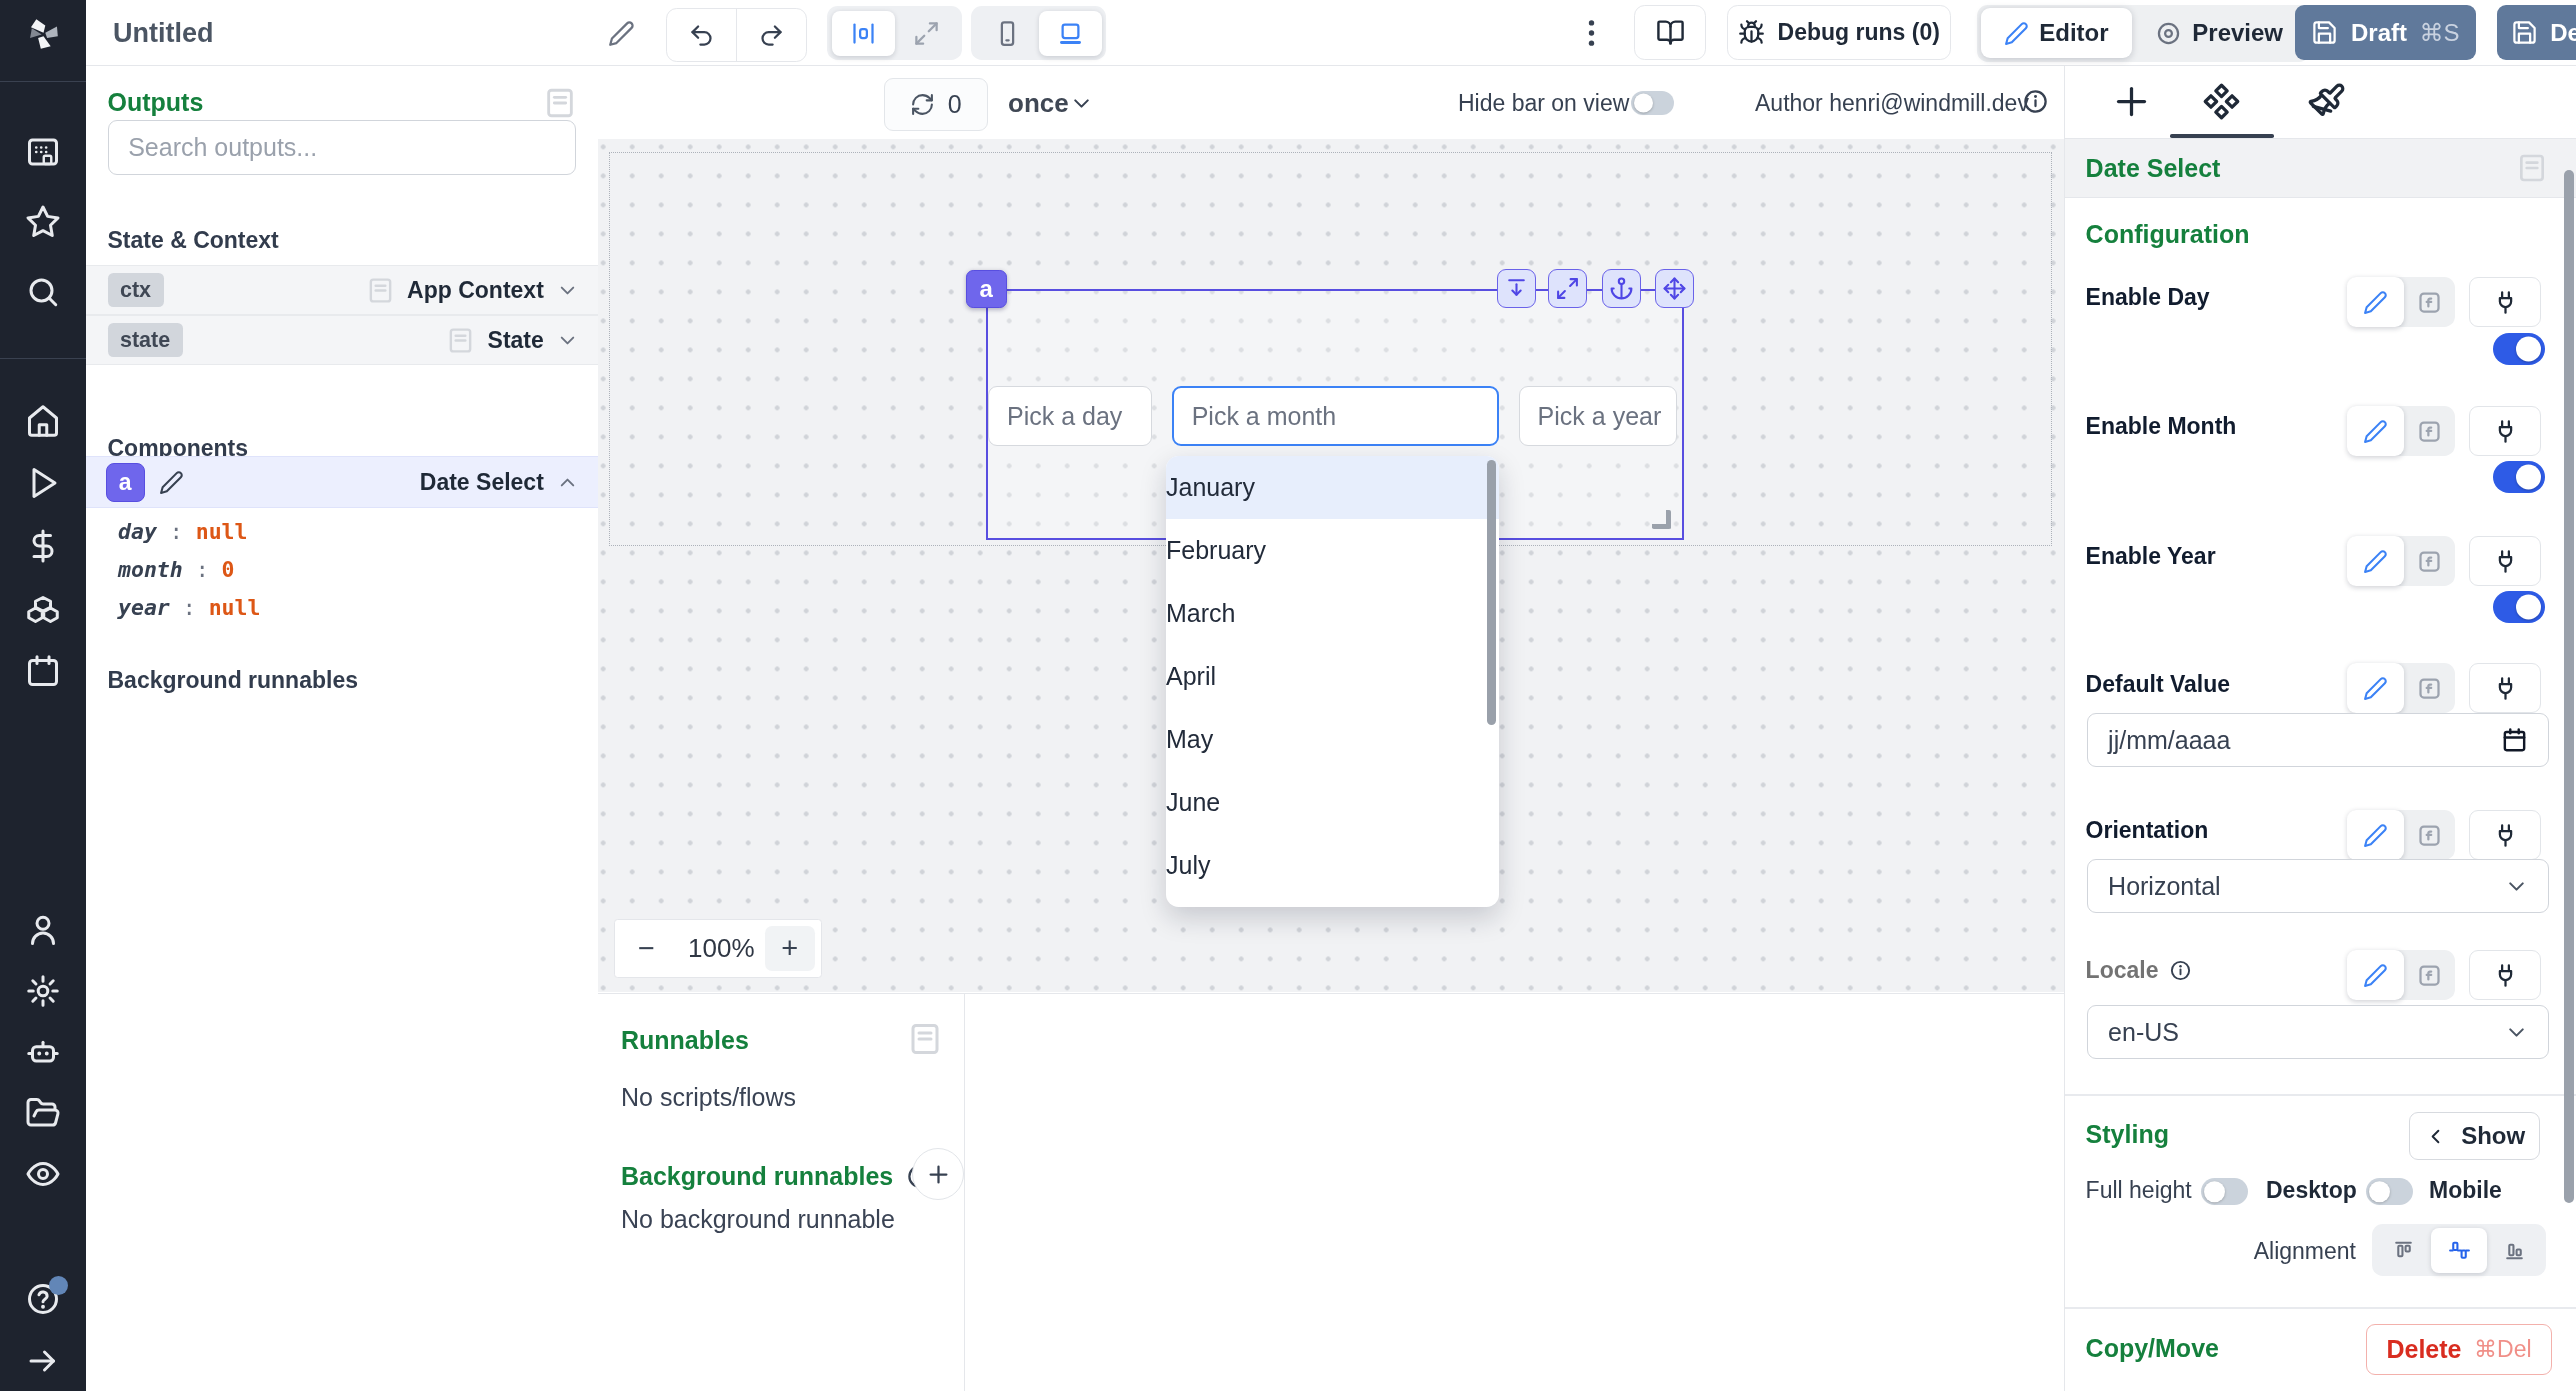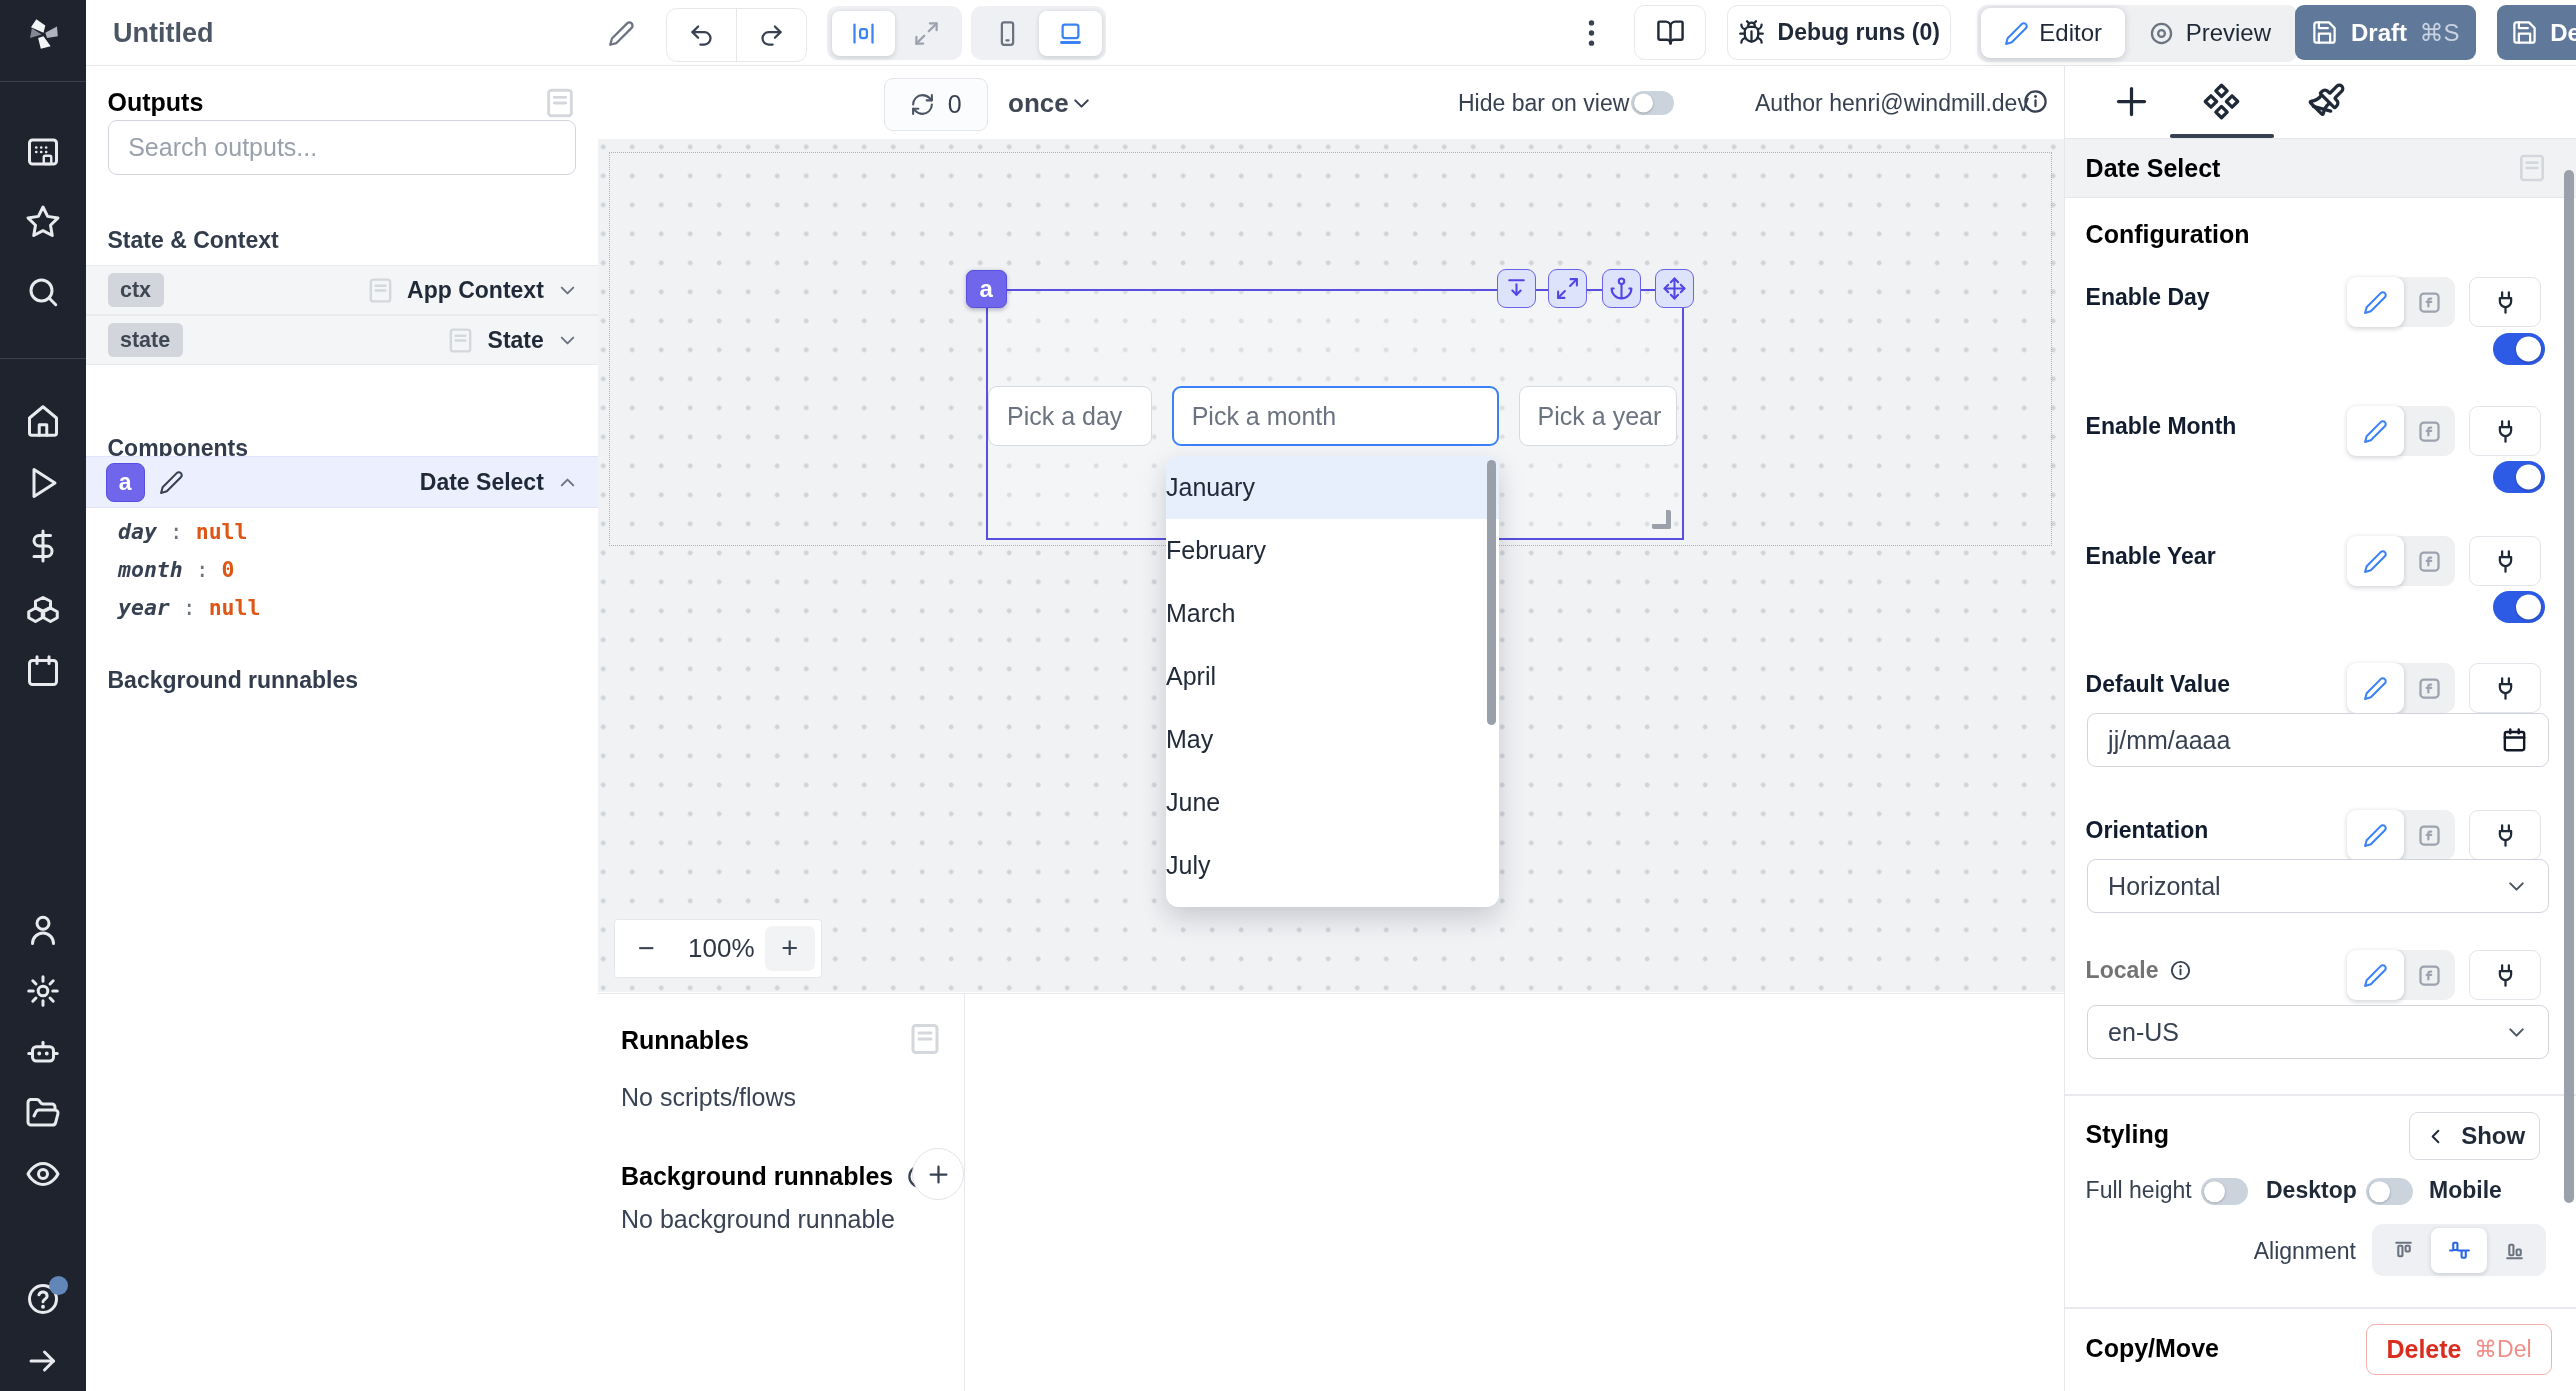--- a/index.html
+++ b/index.html
@@ -16,28 +16,28 @@
   
   .topbar{left:86px;top:0;width:2490px;height:66px;background:#fff;border-bottom:0.9px solid #e5e7eb;box-sizing:border-box;}
   .tb-title{position:absolute;left:27px;top:18px;font-size:27px;font-weight:600;color:#4b5563;}
   .tb-pencil{position:absolute;left:522px;top:19.7px;width:27px;height:27px;color:#6b7280;}
   .btn-group{position:absolute;display:flex;align-items:center;border:0.9px solid #e5e7eb;border-radius:10.7px;background:#fff;}
   .seg-gray{position:absolute;display:flex;align-items:center;background:#eef0f3;border-radius:10.7px;padding:4.5px;}
   .seg-gray .cell{width:63px;height:45px;display:flex;align-items:center;justify-content:center;border-radius:8px;}
   .cell.on{background:#fff;box-shadow:0 1.8px 5.4px rgba(15,23,42,.15);}
   .tb-btn{position:absolute;display:flex;align-items:center;gap:12.5px;background:#fff;border:0.9px solid #e5e7eb;border-radius:10.7px;height:55px;box-sizing:border-box;justify-content:center;font-size:23px;font-weight:600;color:#1f2937;cursor:pointer;text-align:right;}
   .pill-seg{position:absolute;display:flex;align-items:center;background:#eef0f2;border-radius:10.7px;height:57px;padding:3.6px;box-sizing:border-box;}
-  .pill-seg .p{display:flex;align-items:center;gap:10.7px;height:50px;padding:0 23px;border-radius:9px;font-size:24px;font-weight:400;color:#1f2937;cursor:pointer;}
+  .pill-seg .p{display:flex;align-items:center;gap:10.7px;height:50px;padding:0 23px;border-radius:9px;font-size:24px;font-weight:700;color:#1f2937;cursor:pointer;}
   .pill-seg .p.on{background:#fff;box-shadow:0 1.8px 7.2px rgba(15,23,42,.18);}
   .cta{position:absolute;display:flex;align-items:center;gap:12.5px;justify-content:center;height:55px;border-radius:9px;background:#60799b;color:#fff;font-size:24px;font-weight:600;cursor:pointer;}
   .cta .kbd{color:#c9d2e0;font-weight:500;}
 
   
   .lpanel{left:86px;top:66px;width:513px;height:1326px;background:#fff;border-right:0.9px solid #e5e7eb;box-sizing:border-box;}
-  .h1{font-size:25px;font-weight:700;color:#000000;}
+  .h1{font-size:25px;font-weight:700;color:#15803d;}
   .h2{font-size:23px;font-weight:700;color:#323c4d;}
   .search{position:absolute;left:21.5px;top:54px;width:468px;height:55px;border:0.9px solid #d1d5db;border-radius:9px;box-sizing:border-box;font-size:25px;color:#374151;padding:0 19.7px;outline:none;background:#fff;font-family:inherit;}
   .search::placeholder{color:#9aa1ac;}
   .lrow{position:absolute;left:0;width:513px;height:50px;background:#f4f5f7;border-top:0.9px solid #e8eaed;border-bottom:0.9px solid #e8eaed;box-sizing:border-box;display:flex;align-items:center;cursor:pointer;}
   .badge{background:#d2d6dc;color:#3f4754;font-weight:700;font-size:21.5px;border-radius:5.4px;padding:4.5px 12.5px;margin-left:21.5px;}
   .lrow .grow{flex:1;}
   .lrow .rlabel{font-size:23px;font-weight:700;color:#1f2937;margin-right:12.5px;}
   .lrow .chev{color:#6b7280;margin-right:19.7px;}
   .lrow.sel{background:#eceffe;border-color:#dfe3fb;}
   .abadge{width:39px;height:39px;background:#6f66ec;border:1.8px solid #584ee0;border-radius:8px;color:#fff;font-weight:700;font-size:23px;display:flex;align-items:center;justify-content:center;margin-left:19.7px;box-sizing:border-box;}

